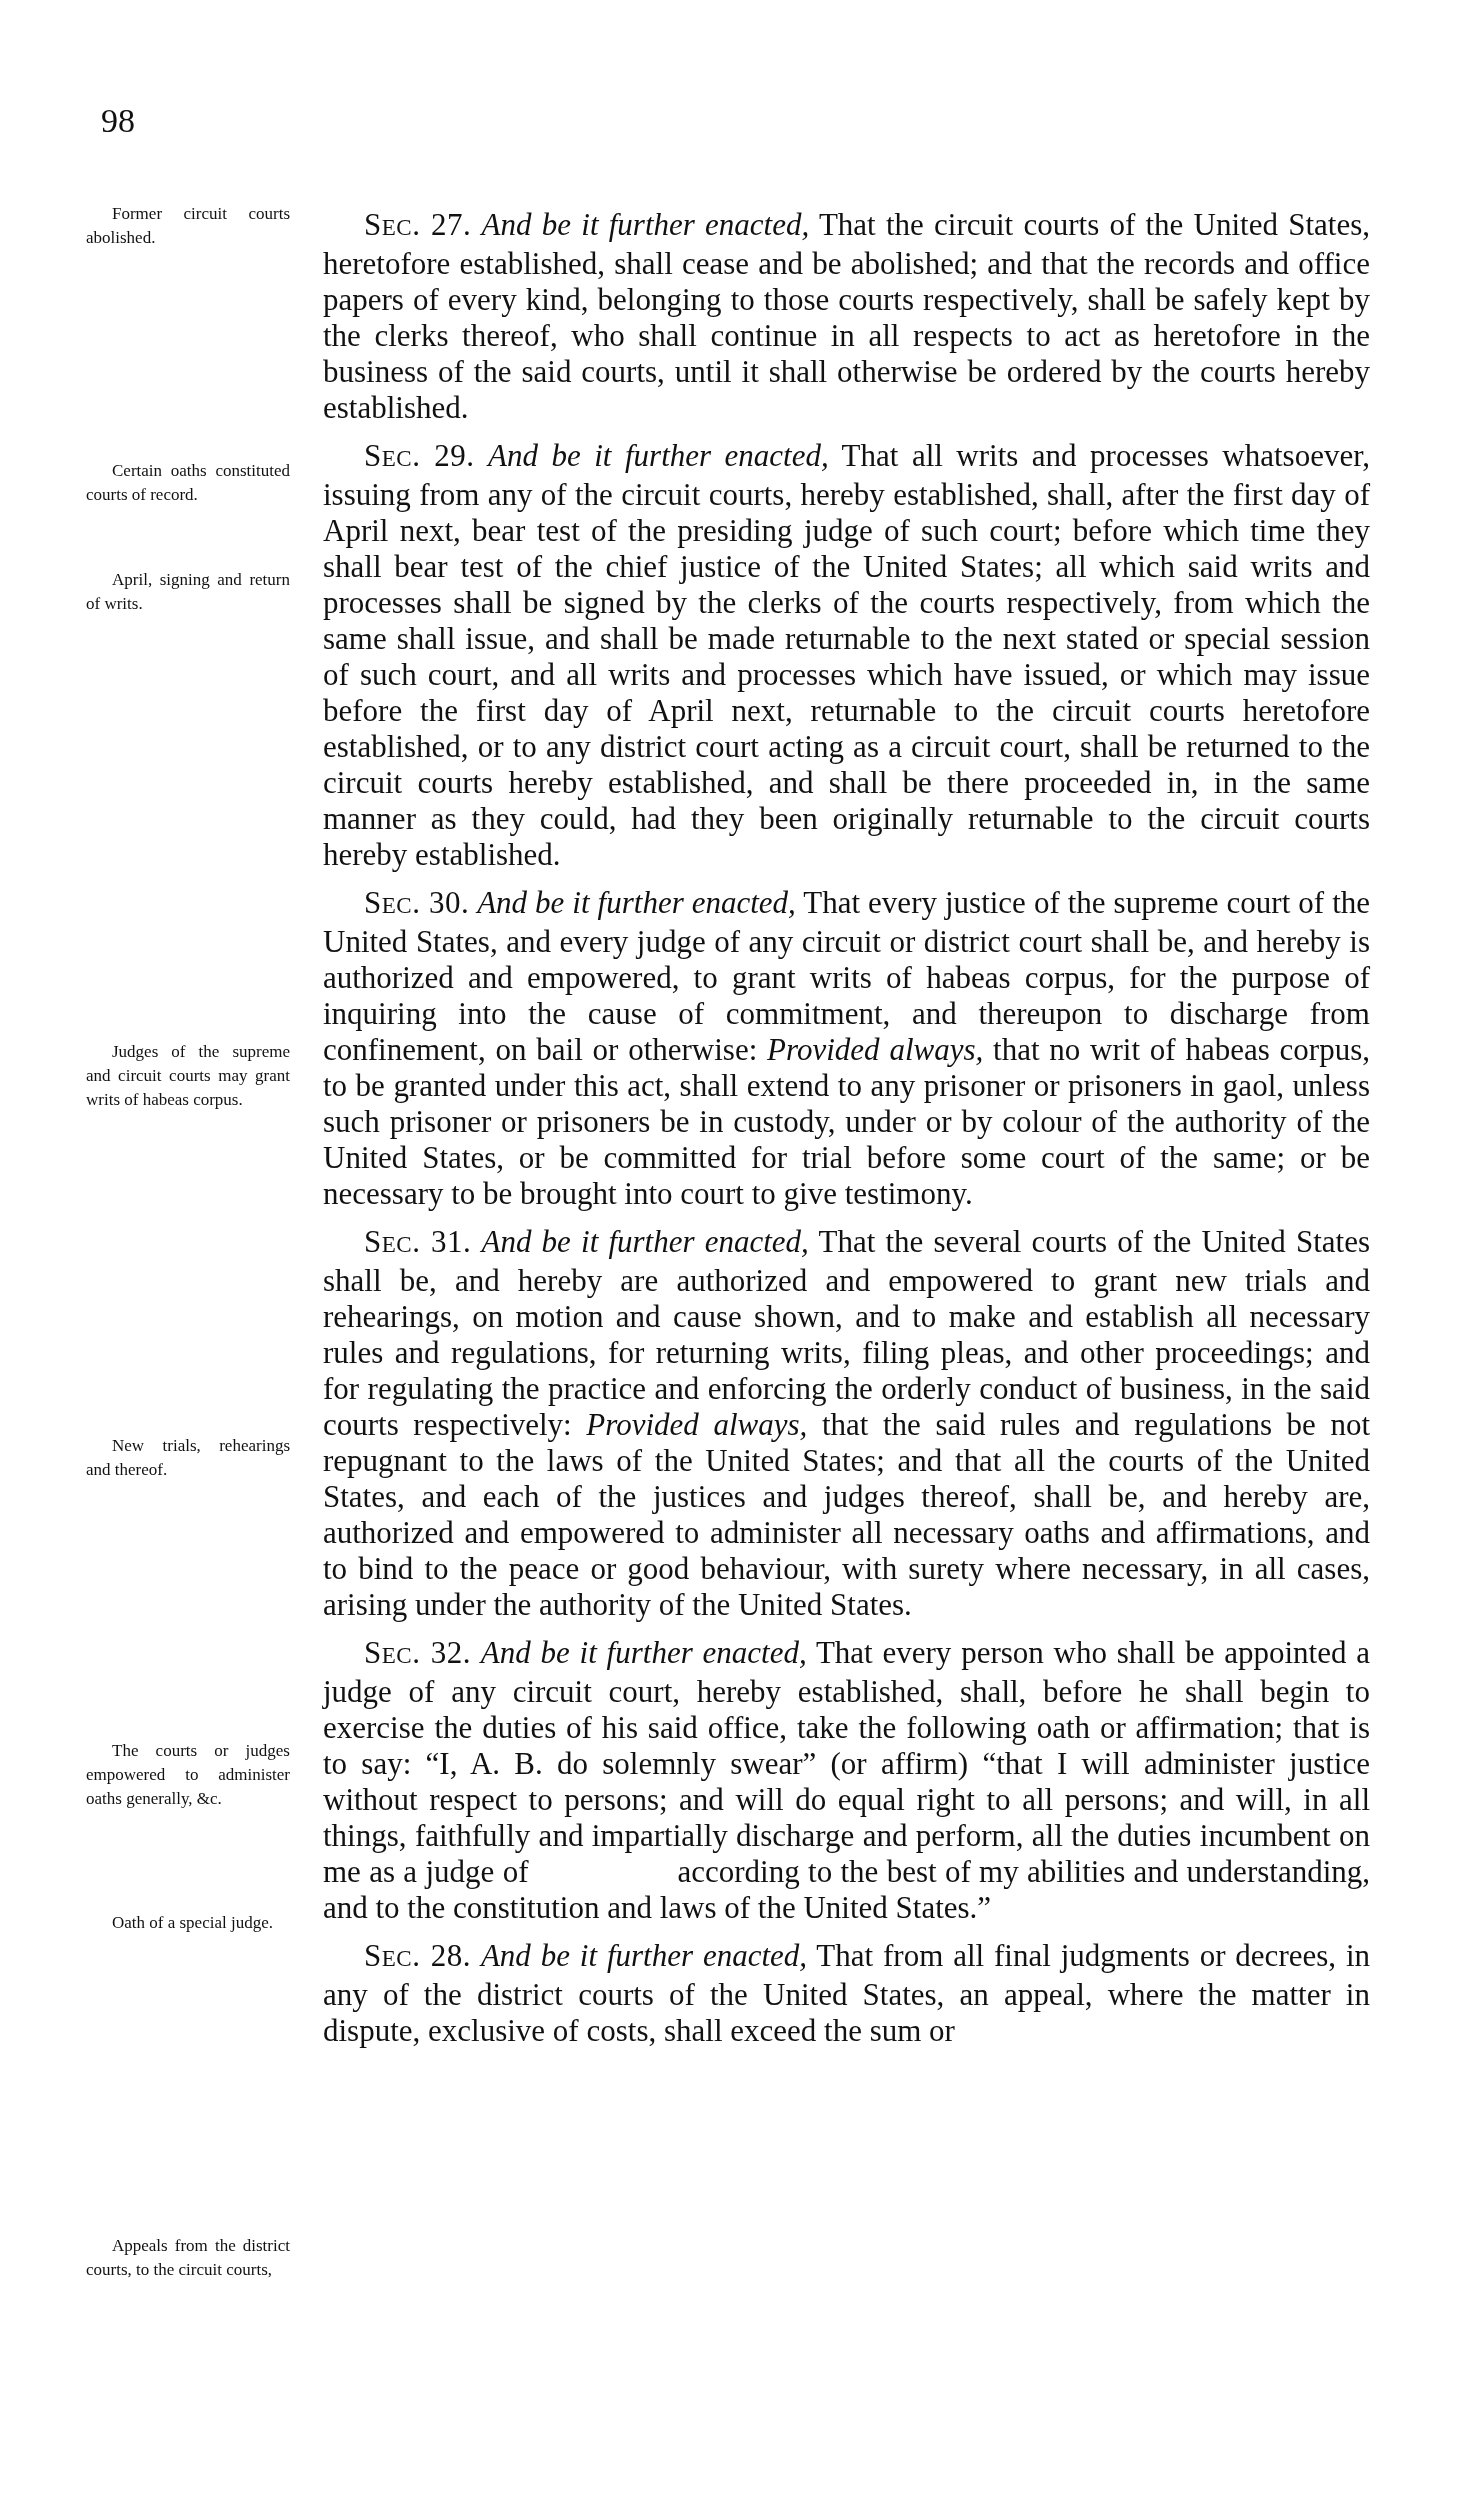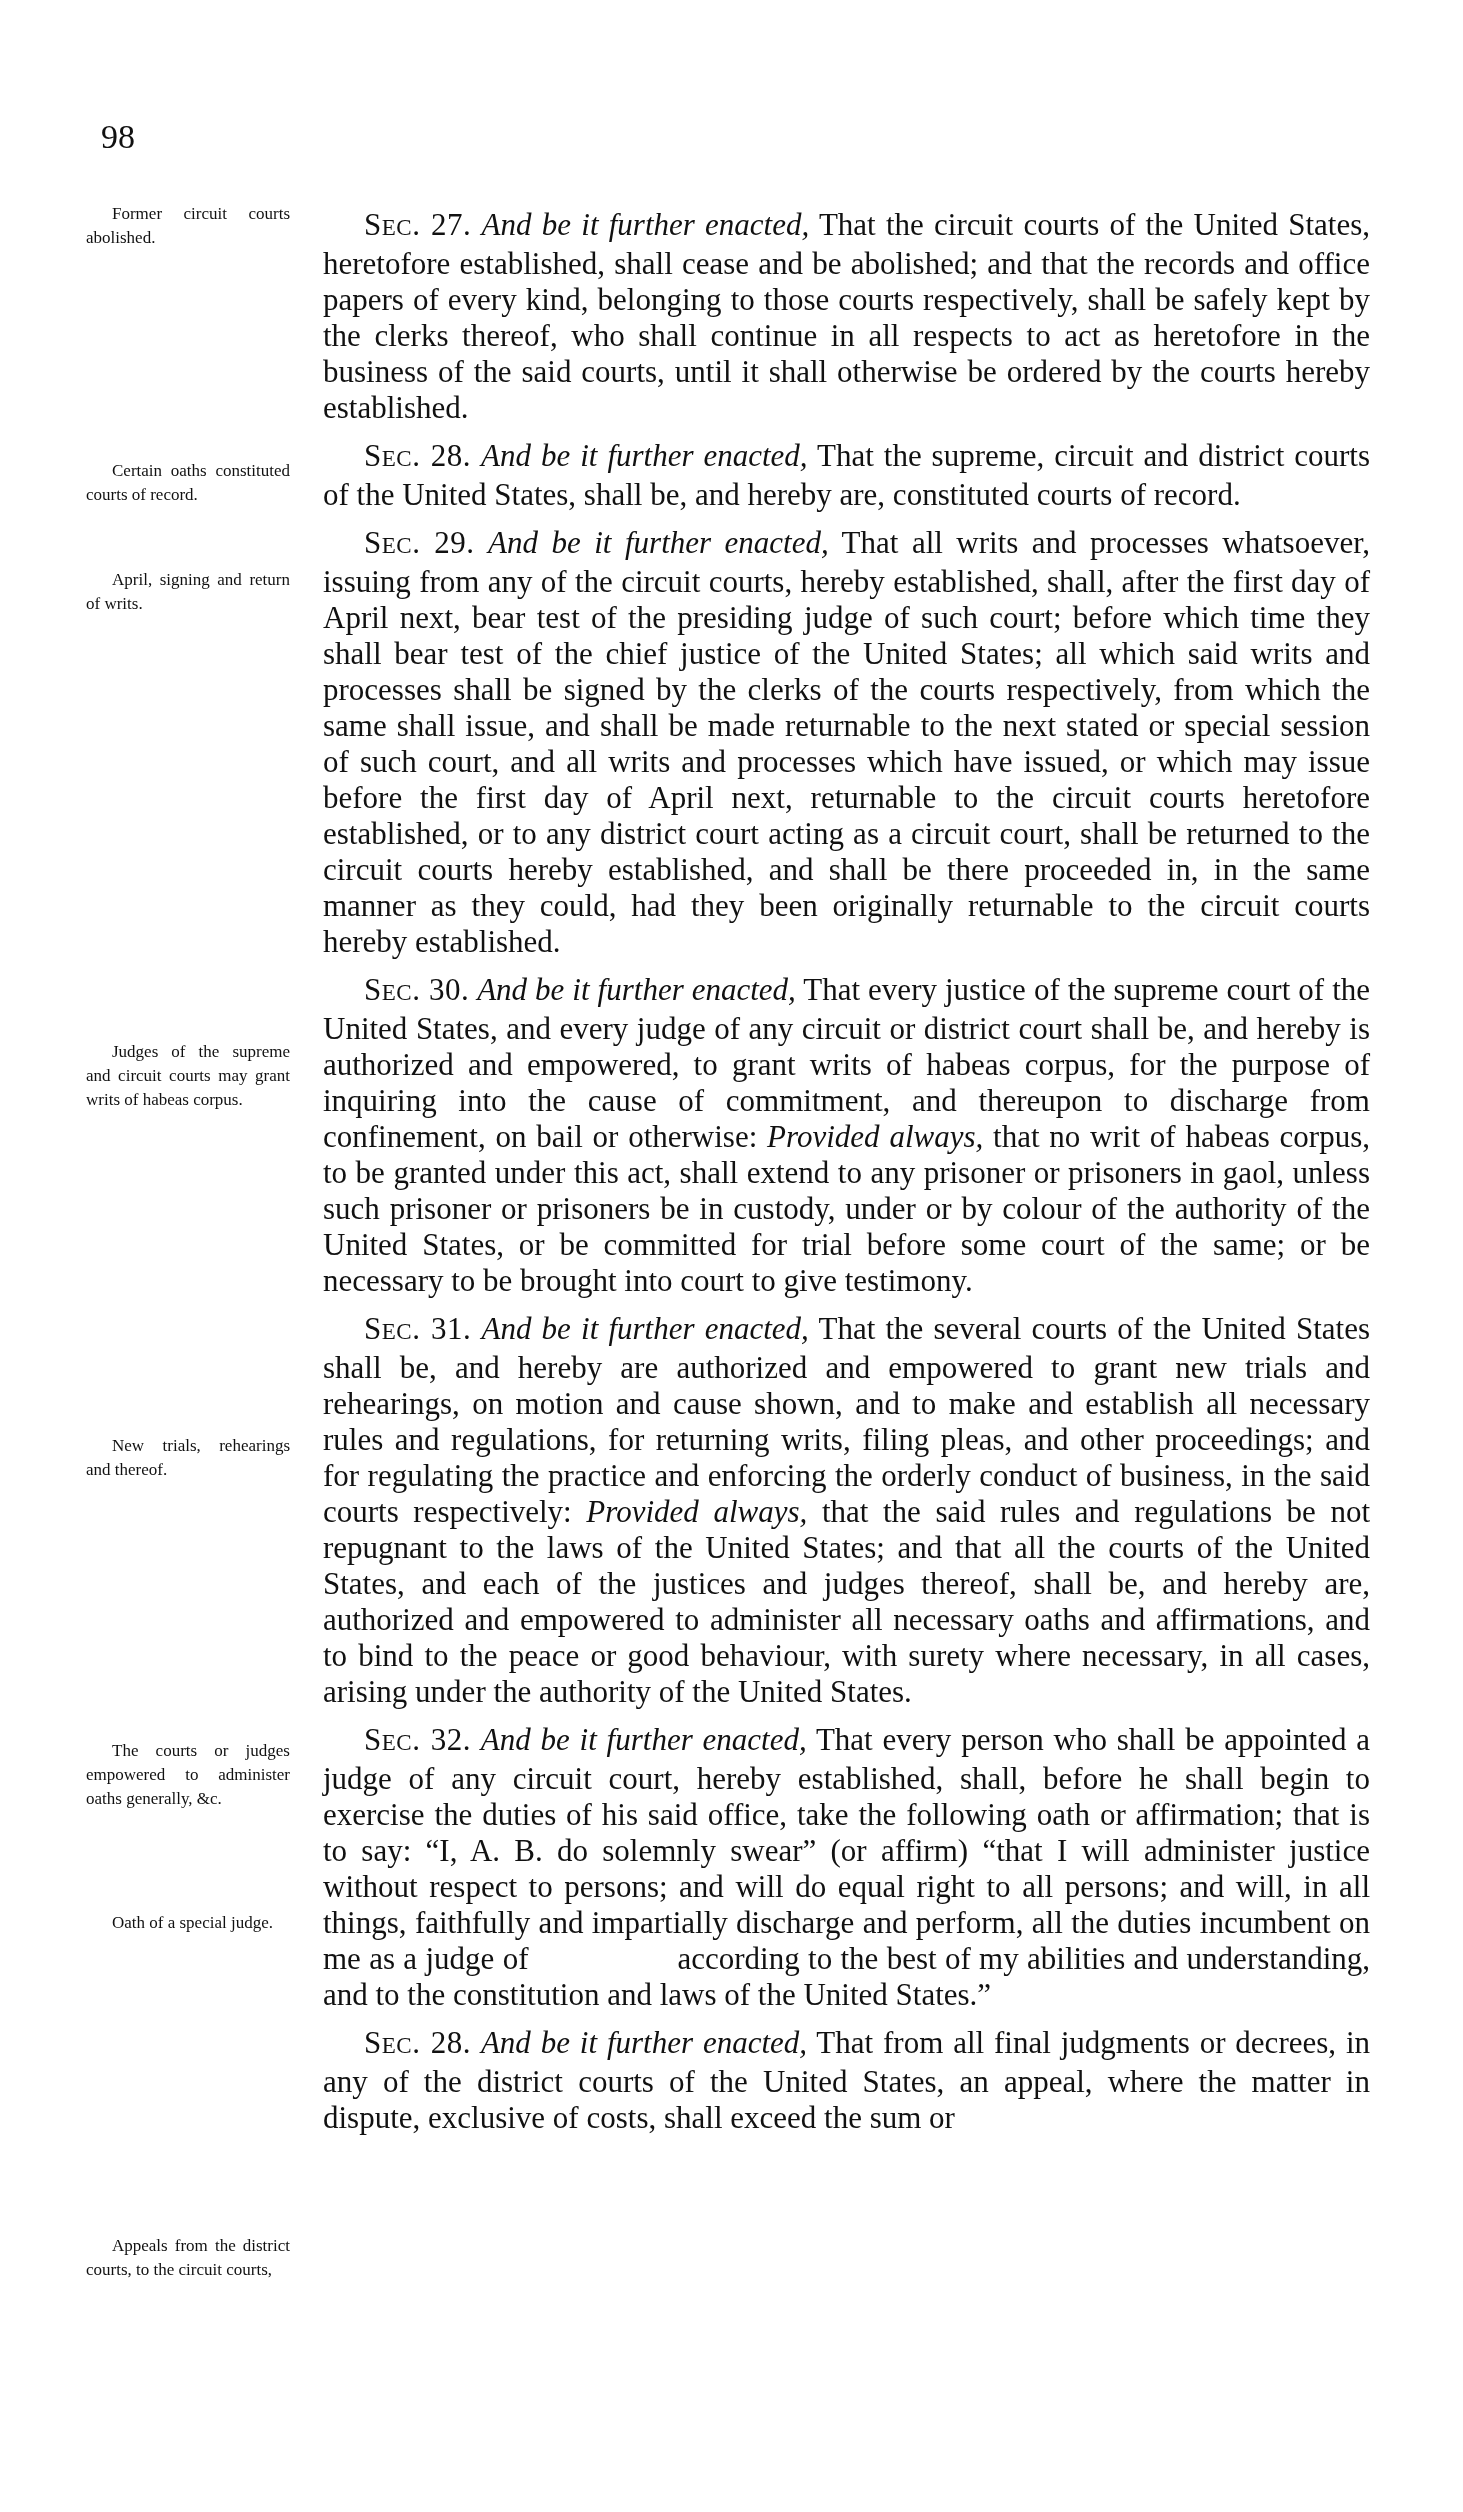--- a/index.html
+++ b/index.html
@@ -11,21 +11,21 @@
     width: 1463px;
     height: 2512px;
     position: relative;
     overflow: hidden;
     color: #111111;
     font-family: "Liberation Serif", "DejaVu Serif", serif;
   }
   .page-header {
     position: absolute;
     left: 0;
-    top: 116px;
+    top: 100px;
     width: 1232px;
     height: 41px;
   }
   .page-number {
     position: absolute;
     left: 101px;
     top: 0;
     font-size: 34px;
     line-height: 41px;
   }
@@ -96,21 +96,20 @@
 <div class="margin-note" style="top:1040px">Judges of the supreme and circuit courts may grant writs of habeas corpus.</div>
 <div class="margin-note" style="top:1434px">New trials, rehearings and thereof.</div>
 <div class="margin-note" style="top:1739px">The courts or judges empowered to administer oaths generally, &amp;c.</div>
 <div class="margin-note" style="top:1911px">Oath of a special judge.</div>
 <div class="margin-note" style="top:2234px">Appeals from the district courts, to the circuit courts,</div>
 
 <div class="main-text">
 
   <p><span class="sec-label"><span>S</span><span class="sc-small">EC</span><span>. 27.</span></span> <span class="enacting">And be it further enacted,</span><span> That the circuit courts of the United States, heretofore established, shall cease and be abolished; and that the records and office papers of every kind, belonging to those courts respectively, shall be safely kept by the clerks thereof, who shall continue in all respects to act as heretofore in the business of the said courts, until it shall otherwise be ordered by the courts hereby established.</span></p>
 
-  <p><span class="sec-label"><span>S</span><span class="sc-small">EC</span><span>. 28.</span></span> <span class="enacting">And be it further enacted,</span><span> That the supreme, circuit and district courts of the United States, shall be, and hereby are, constituted courts of record.</span></p>
 
   <p><span class="sec-label"><span>S</span><span class="sc-small">EC</span><span>. 29.</span></span> <span class="enacting">And be it further enacted,</span><span> That all writs and processes whatsoever, issuing from any of the circuit courts, hereby established, shall, after the first day of April next, bear test of the presiding judge of such court; before which time they shall bear test of the chief justice of the United States; all which said writs and processes shall be signed by the clerks of the courts respectively, from which the same shall issue, and shall be made returnable to the next stated or special session of such court, and all writs and processes which have issued, or which may issue before the first day of April next, returnable to the circuit courts heretofore established, or to any district court acting as a circuit court, shall be returned to the circuit courts hereby established, and shall be there proceeded in, in the same manner as they could, had they been originally returnable to the circuit courts hereby established.</span></p>
 
   <p><span class="sec-label"><span>S</span><span class="sc-small">EC</span><span>. 30.</span></span> <span class="enacting">And be it further enacted,</span><span> That every justice of the supreme court of the United States, and every judge of any circuit or district court shall be, and hereby is authorized and empowered, to grant writs of habeas corpus, for the purpose of inquiring into the cause of commitment, and thereupon to discharge from confinement, on bail or otherwise: </span><span class="italic">Provided always,</span><span> that no writ of habeas corpus, to be granted under this act, shall extend to any prisoner or prisoners in gaol, unless such prisoner or prisoners be in custody, under or by colour of the authority of the United States, or be committed for trial before some court of the same; or be necessary to be brought into court to give testimony.</span></p>
 
   <p><span class="sec-label"><span>S</span><span class="sc-small">EC</span><span>. 31.</span></span> <span class="enacting">And be it further enacted,</span><span> That the several courts of the United States shall be, and hereby are authorized and empowered to grant new trials and rehearings, on motion and cause shown, and to make and establish all necessary rules and regulations, for returning writs, filing pleas, and other proceedings; and for regulating the practice and enforcing the orderly conduct of business, in the said courts respectively: </span><span class="italic">Provided always,</span><span> that the said rules and regulations be not repugnant to the laws of the United States; and that all the courts of the United States, and each of the justices and judges thereof, shall be, and hereby are, authorized and empowered to administer all necessary oaths and affirmations, and to bind to the peace or good behaviour, with surety where necessary, in all cases, arising under the authority of the United States.</span></p>
 
   <p><span class="sec-label"><span>S</span><span class="sc-small">EC</span><span>. 32.</span></span> <span class="enacting">And be it further enacted,</span><span> That every person who shall be appointed a judge of any circuit court, hereby established, shall, before he shall begin to exercise the duties of his said office, take the following oath or affirmation; that is to say: “I, A. B. do solemnly swear” (or affirm) “that I will administer justice without respect to persons; and will do equal right to all persons; and will, in all things, faithfully and impartially discharge and perform, all the duties incumbent on me as a judge of</span><span class="blank-space"></span><span>according to the best of my abilities and understanding, and to the constitution and laws of the United States.”</span></p>
 
   <p><span class="sec-label"><span>S</span><span class="sc-small">EC</span><span>. 28.</span></span> <span class="enacting">And be it further enacted,</span><span> That from all final judgments or decrees, in any of the district courts of the United States, an appeal, where the matter in dispute, exclusive of costs, shall exceed the sum or</span></p>

